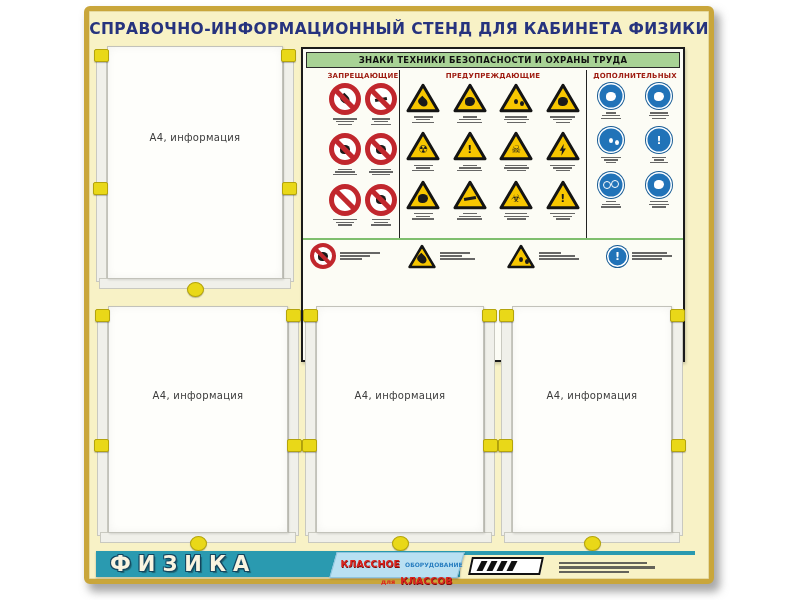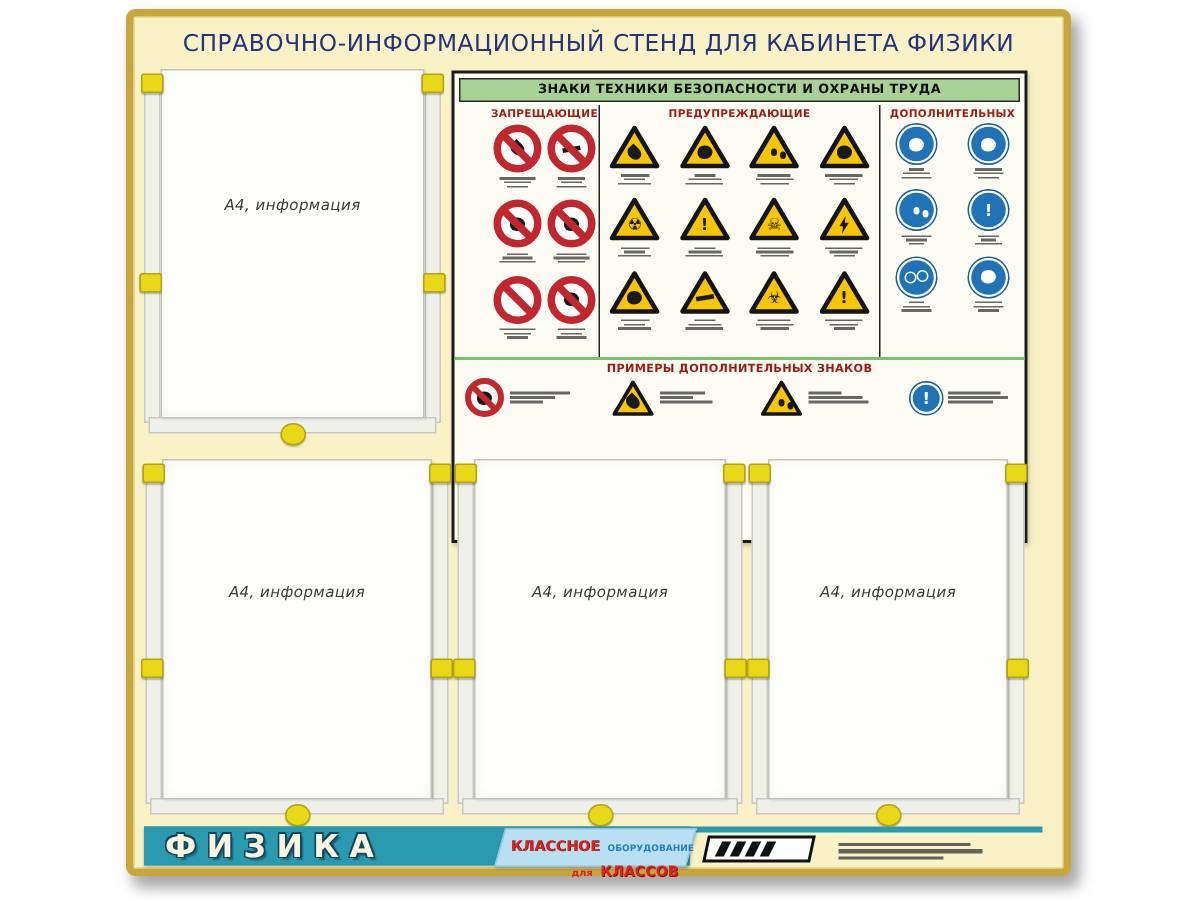--- a/index.html
+++ b/index.html
@@ -8,37 +8,37 @@
     font-family:"DejaVu Sans","Liberation Sans",sans-serif;overflow:hidden;
   }
   
   .board{
     position:absolute;left:84px;top:6px;width:620px;height:568px;
     background:#F8F2C6;border:5px solid #C9A63B;border-radius:6px;
     box-shadow:5px 7px 9px 1px rgba(96,96,96,.55), inset 0 0 0 1px #e6daa0;
   }
   .board-title{
     position:absolute;top:9px;left:0;right:0;text-align:center;
-    color:#26337E;font-weight:normal;font-size:15.5px;letter-spacing:.4px;
+    color:#26337E;font-weight:bold;font-size:15.5px;letter-spacing:.4px;
     filter:blur(.2px);
   }
   
   .pocket{position:absolute;}
   .rail{position:absolute;background:#F0F0EA;border:1px solid #C9C9C0;}
   .rail-l{left:0;top:6px;bottom:12px;width:9px;}
   .rail-r{right:0;top:6px;bottom:12px;width:9px;}
   .rail-b{left:3px;right:3px;bottom:5px;height:9px;}
   .sheet{
     position:absolute;left:11px;right:11px;top:0;bottom:15px;
     background:#FEFEFB;border:1px solid #C2C2BA;
     box-shadow:inset 0 0 8px rgba(0,0,0,.05), 1px 1px 2px rgba(0,0,0,.12);
   }
   .sheet-label{
     position:absolute;top:37%;left:0;width:100%;text-align:center;
-    font-size:10px;font-style:italic;color:#3b3b3b;filter:blur(.35px);
+    font-size:10px;color:#3b3b3b;filter:blur(.35px);
     letter-spacing:.3px;
   }
   .clip{position:absolute;background:#E9D818;border:1px solid #B4A40C;box-shadow:0 1px 1px rgba(0,0,0,.25);}
   .clip-sq{width:13px;height:11px;border-radius:2px;}
   .clip-circ{width:15px;height:13px;border-radius:50%;}
   .c-tl{left:-2px;top:3px;} .c-tr{right:-2px;top:3px;}
   .c-ml{left:-3px;top:55%;} .c-mr{right:-3px;top:55%;}
   .c-b{left:50%;margin-left:-8px;bottom:-3px;}
   
   .poster{
@@ -449,21 +449,20 @@
               <div class="cap">
                 <i style="width: 80%;"></i>
                 <i style="width: 90%;"></i>
                 <i style="width: 68%;"></i>
               </div>
             </div>
           </div>
       </div>
     </div>
     <div class="p-foot">
-      <div class="f-h">ПРИМЕРЫ ДОПОЛНИТЕЛЬНЫХ ЗНАКОВ</div>
       <div class="f-row">
           <div class="f-item">
             <div class="s-prohib">
               <div class="gwrap">
                 <i class="g-blob" style="background: rgb(26, 26, 26);"></i>
               </div>
               <div class="diag"></div>
             </div>
             <div class="fcap">
               <i style="width: 90%;"></i>

